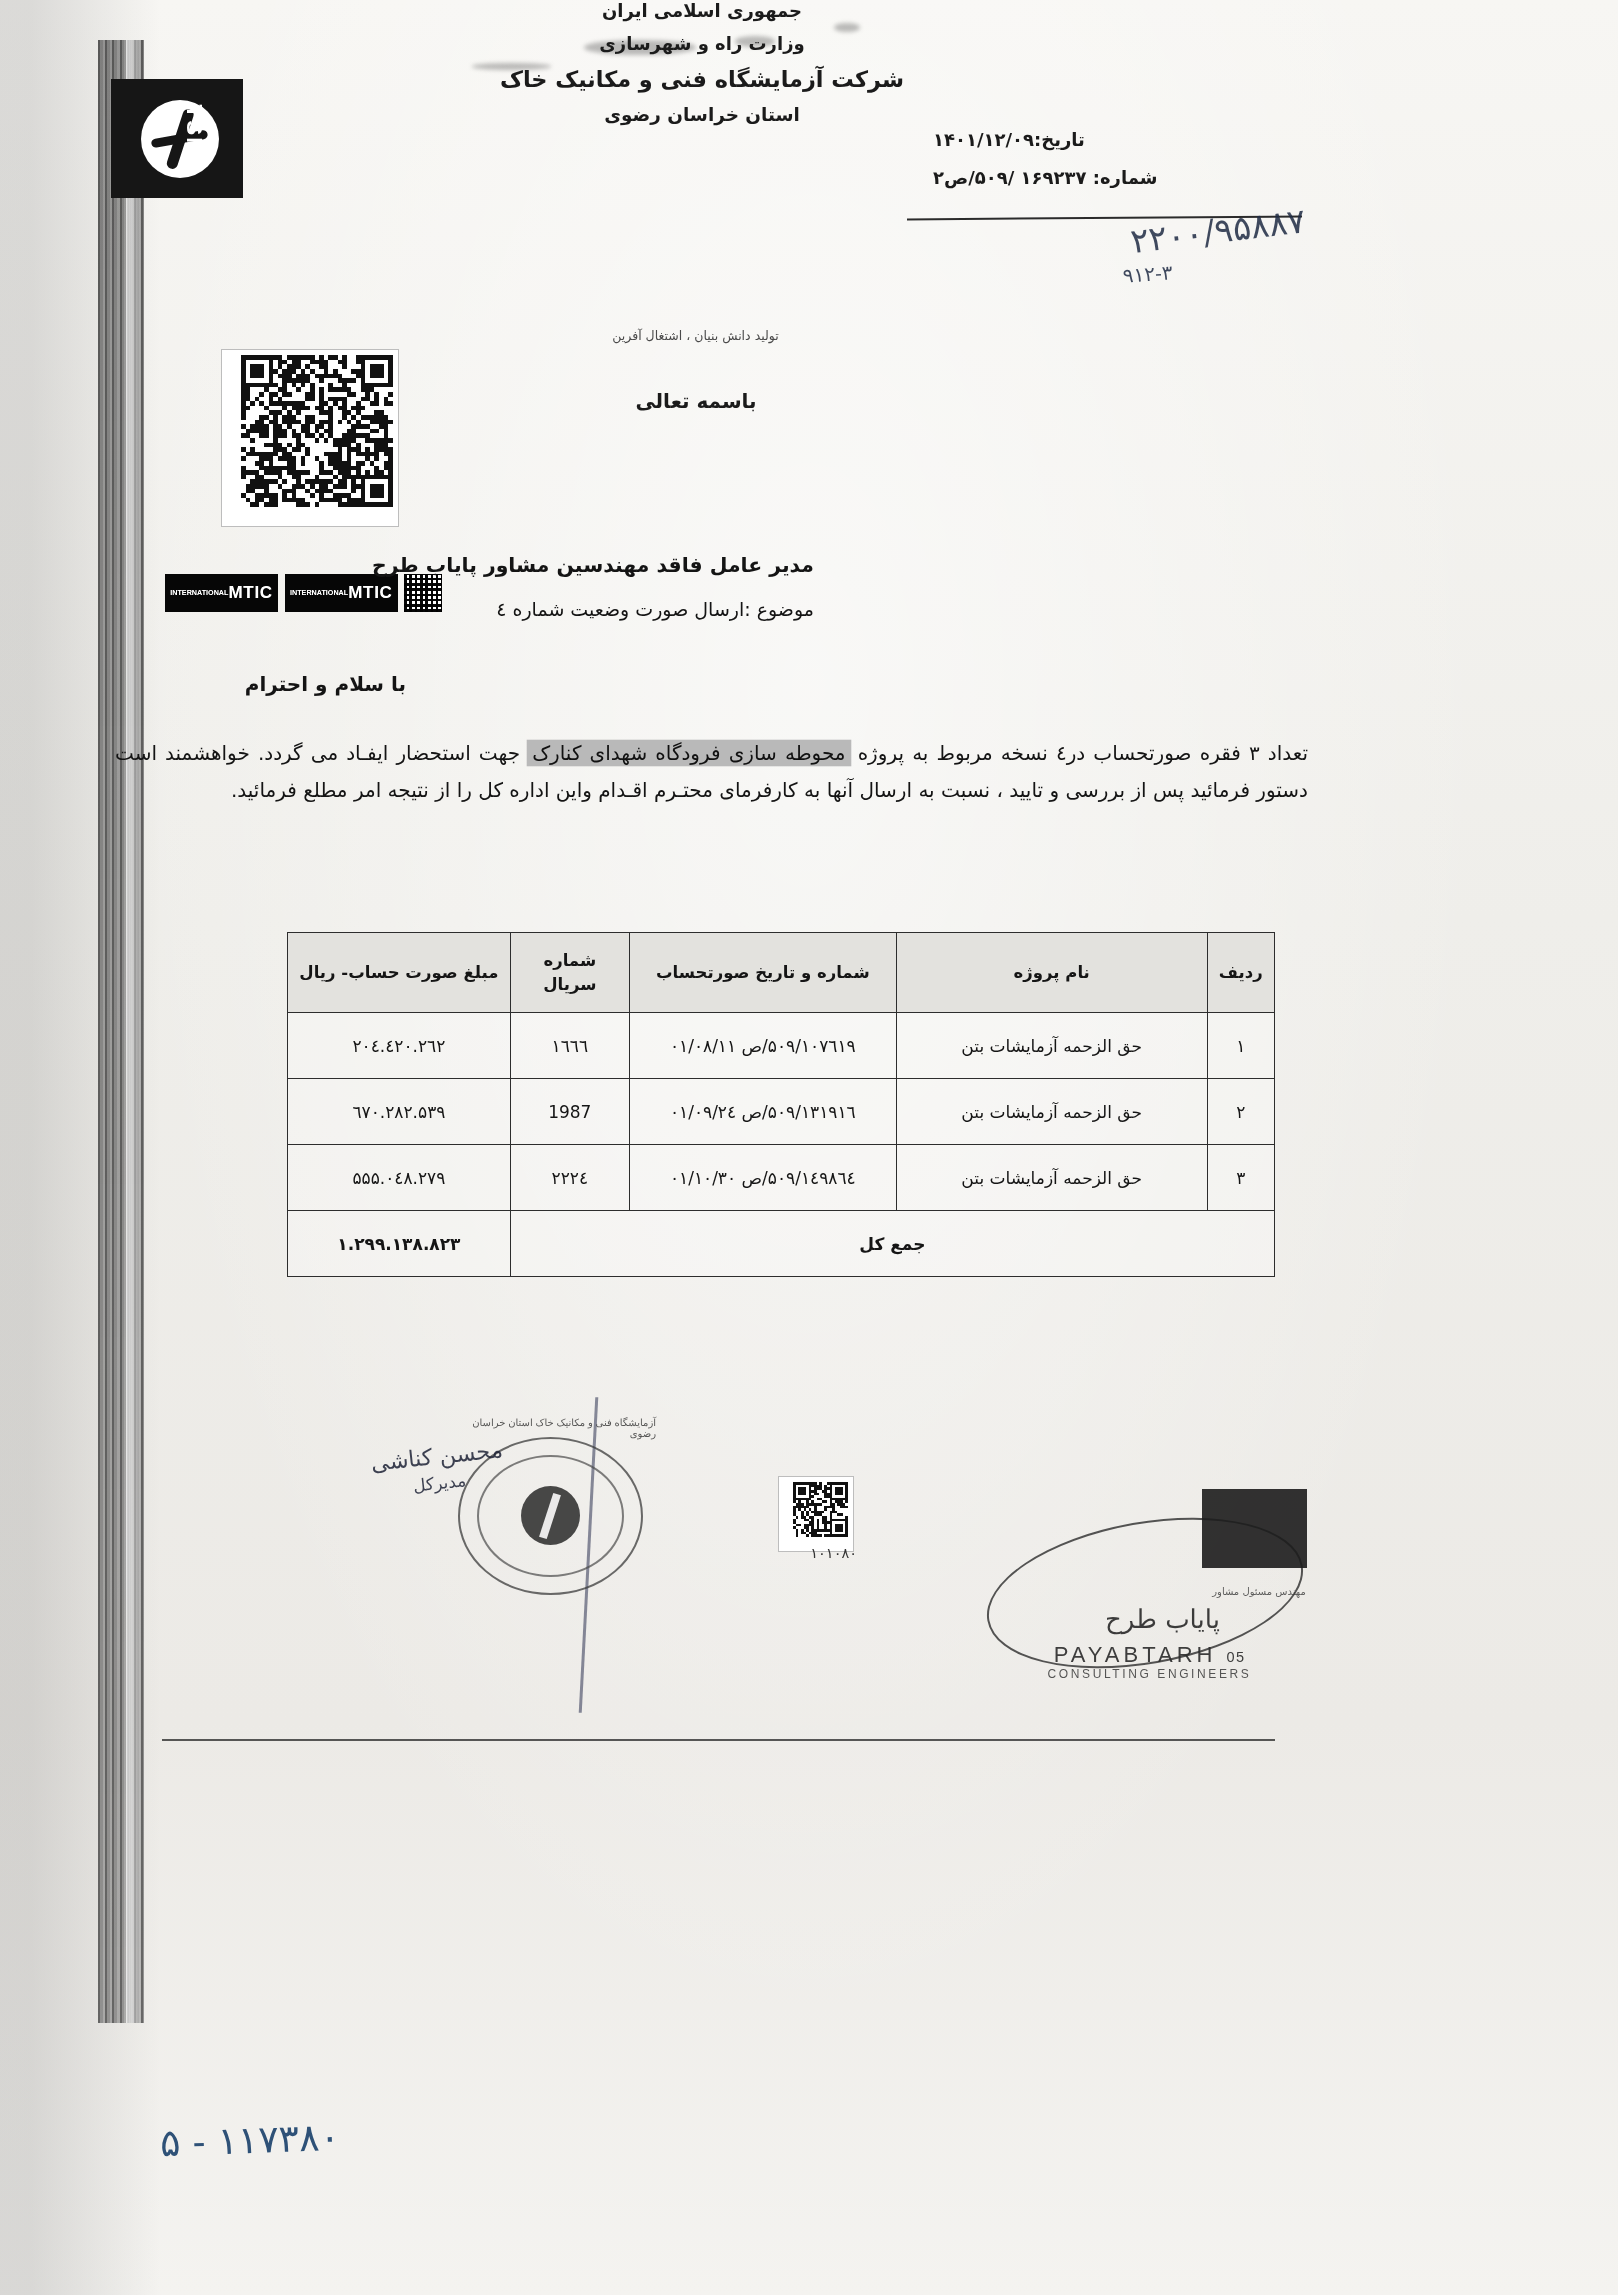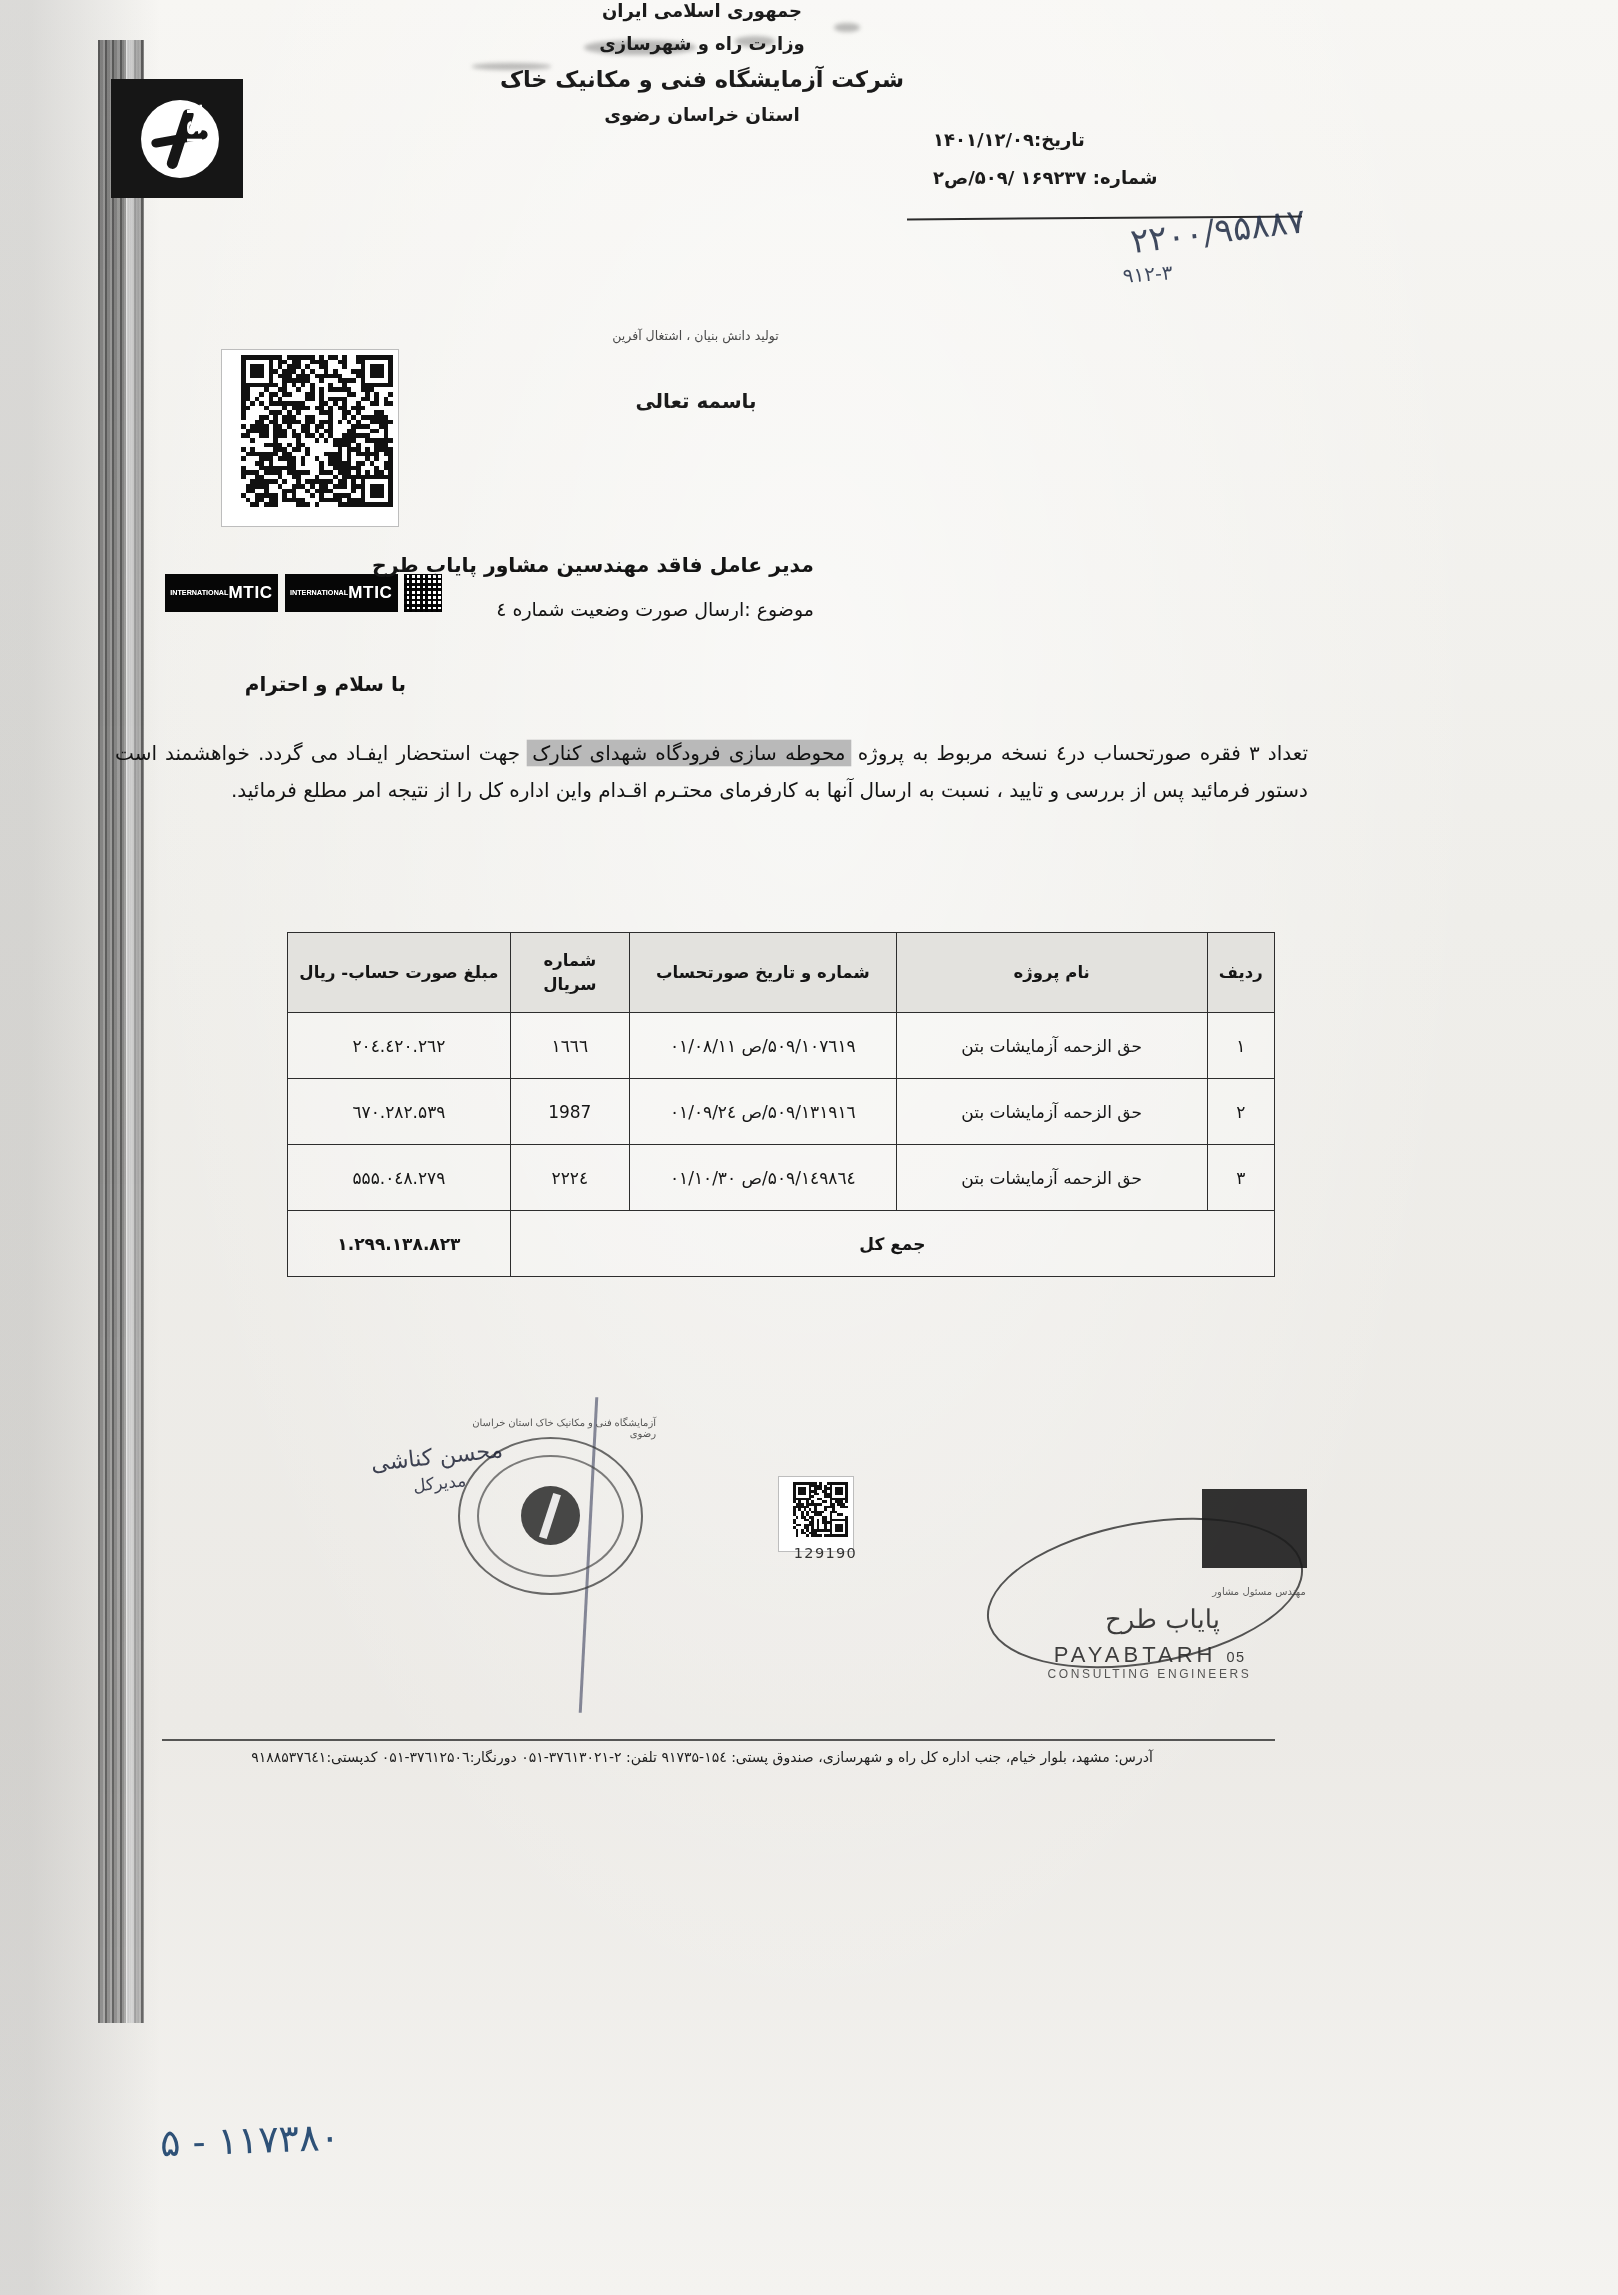--- a/index.html
+++ b/index.html
@@ -1894,36 +1894,35 @@
           <i style="background: rgb(17, 17, 17);"></i>
           <i style="background: rgb(255, 255, 255);"></i>
           <i style="background: rgb(17, 17, 17);"></i>
           <i style="background: rgb(255, 255, 255);"></i>
           <i style="background: rgb(255, 255, 255);"></i>
           <i style="background: rgb(255, 255, 255);"></i>
           <i style="background: rgb(17, 17, 17);"></i>
           <i style="background: rgb(255, 255, 255);"></i>
         </div>
     </div>
-    <div class="qr-num">129190</div>
+    <div class="qr-num">۱۰۱۰۸۰</div>
 
     <div class="payab">
       <div class="oval"></div>
       <div class="blk"></div>
       <div class="tiny">مهندس مسئول مشاور</div>
       <div class="fa">پایاب طرح</div>
       <div class="en">
         <span>PAYABTARH</span>
         <span style="font-size:14.5px;letter-spacing:1.3px;">05</span>
       </div>
       <div class="en2">CONSULTING ENGINEERS</div>
     </div>
 
     <div class="footer-rule"></div>
     <div class="footer">
-      <div class="f2">آدرس: مشهد، بلوار خیام، جنب اداره کل راه و شهرسازی، صندوق پستی: ۱۵٤-۹۱۷۳۵ تلفن: ۲-۳۷٦۱۳۰۲۱-۰۵۱ دورنگار:۳۷٦۱۲۵۰٦-۰۵۱ کدپستی:۹۱۸۸۵۳۷٦٤۱</div>
     </div>
 
     <div class="bottom-code">۱۱۷۳۸۰ - ۵</div>
 
   </div>
 </div>
 
 
 </body></html>

